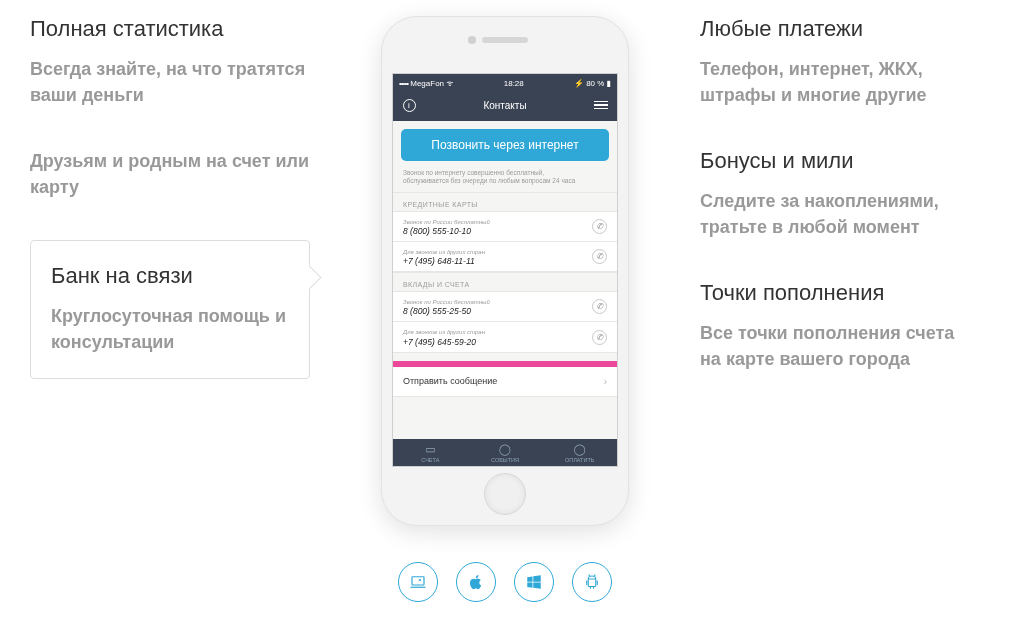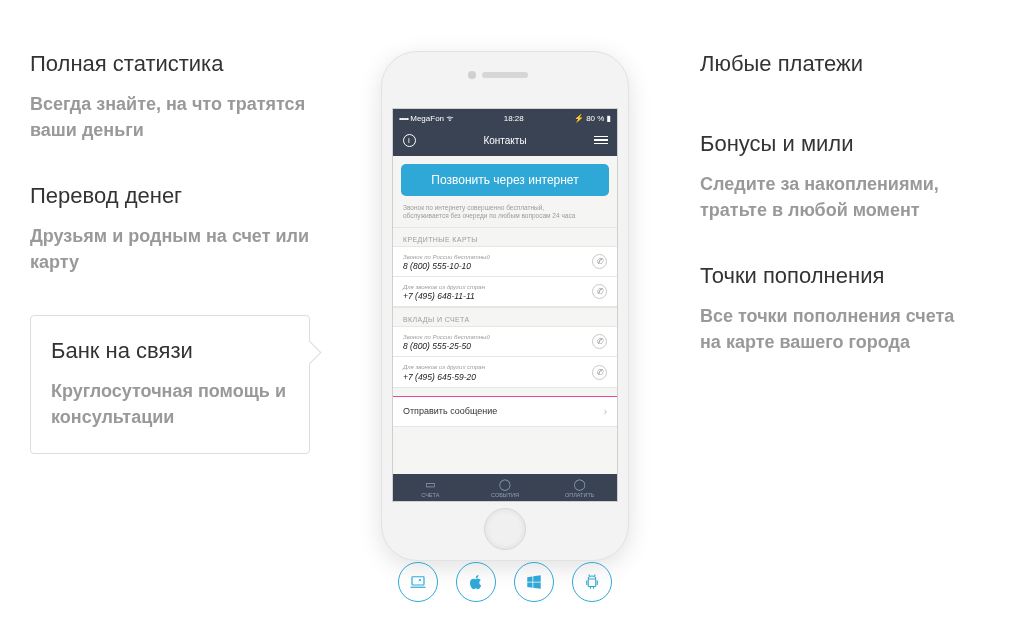--- a/index.html
+++ b/index.html
@@ -7,21 +7,21 @@
     width: 1010px;
     height: 622px;
     font-family: -apple-system, "Helvetica Neue", Arial, sans-serif;
     background: #fff;
     color: #333;
     position: relative;
   }
   .wrap {
     display: flex;
     justify-content: space-between;
-    padding: 51px 30px 0 30px;
+    padding: 16px 30px 0 30px;
   }
   .col {
     width: 280px;
     display: flex;
     flex-direction: column;
     gap: 40px;
   }
   .feature h3 {
     font-size: 22px;
     font-weight: 300;
@@ -144,21 +144,21 @@
     font-style:italic;
   }
   .row .txt .sub { font-size:6px; color:#9c9c9c; line-height:1.2; }
   .row .txt .num { font-size:8.5px; color:#222; }
   .row .phone-ico {
     width:15px; height:15px; border:1px solid #c8c8c8; border-radius:50%;
     display:flex;align-items:center;justify-content:center; color:#888; font-size:8px;
   }
   .sendmsg {
     background:#fff;
-    border-top:1px solid #ec4899;
+    border-top:6px solid #ec4899;
     border-bottom:1px solid #e6e6e4;
     margin-top:8px;
     padding:9px 10px;
     display:flex; justify-content:space-between; align-items:center;
     font-size:9px;
   }
   .chev { color:#bbb; font-size:10px; }
   .tabbar {
     background:#3a4353;
     display:flex;
@@ -190,21 +190,20 @@
 <body>
 
 <div class="wrap">
 
   <div class="col">
     <div class="feature">
       <h3>Полная статистика</h3>
       <p>Всегда знайте, на что тратятся ваши деньги</p>
     </div>
     <div class="feature">
-      <h3>Перевод денег</h3>
       <p>Друзьям и родным на счет или карту</p>
     </div>
     <div class="feature active">
       <h3>Банк на связи</h3>
       <p>Круглосуточная помощь и консультации</p>
     </div>
   </div>
 
   <div class="phone-col">
     <div class="phone">
@@ -265,20 +264,21 @@
           <div class="tab"><span class="ticon">◯</span><span>ОПЛАТИТЬ</span></div>
         </div>
       </div>
       <div class="home-btn"></div>
     </div>
   </div>
 
   <div class="col">
     <div class="feature">
       <h3>Любые платежи</h3>
+      <p>Телефон, интернет, ЖКХ, штрафы и многие другие</p>
     </div>
     <div class="feature">
       <h3>Бонусы и мили</h3>
       <p>Следите за накоплениями, тратьте в любой момент</p>
     </div>
     <div class="feature">
       <h3>Точки пополнения</h3>
       <p>Все точки пополнения счета на карте вашего города</p>
     </div>
   </div>

